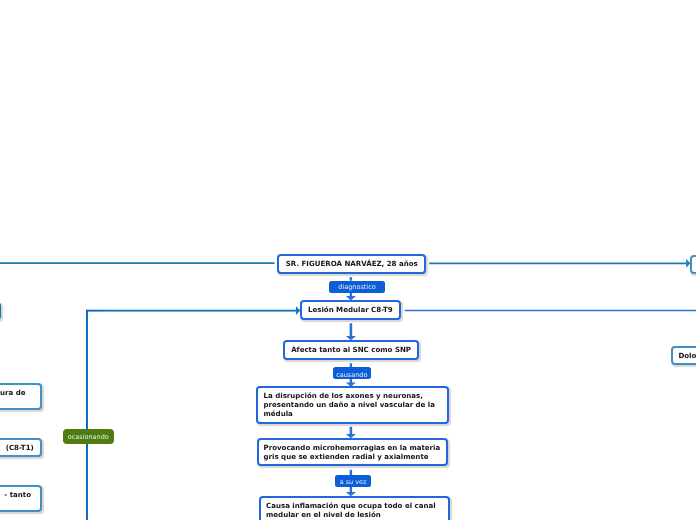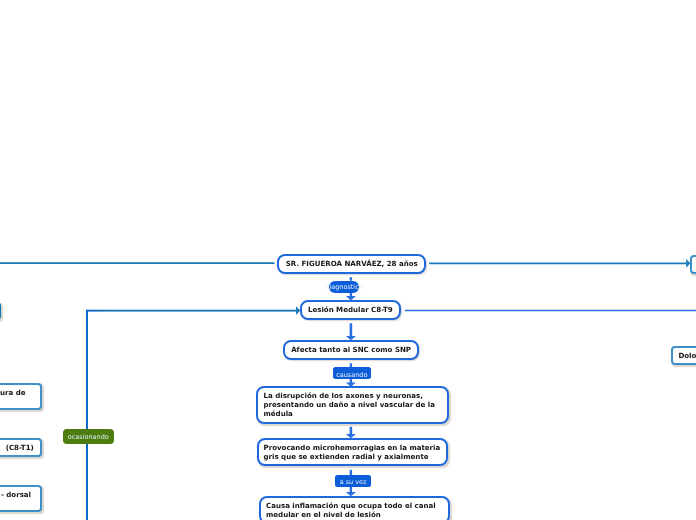--- a/index.html
+++ b/index.html
@@ -8,21 +8,21 @@
        -webkit-font-smoothing:antialiased;text-rendering:geometricPrecision;}
   #canvas{position:relative;width:696px;height:520px;background:#ffffff;overflow:hidden;}
   svg#edges{position:absolute;left:0;top:0;width:696px;height:520px;}
 
   .node{position:absolute;box-sizing:border-box;background:#ffffff;
         border:2px solid #3d90c8;border-radius:4px;
         display:flex;align-items:center;justify-content:center;
         text-align:center;font-weight:bold;color:#151515;
         font-size:7.05px;line-height:9px;
         box-shadow:1.1px 1.1px 1.3px rgba(120,100,70,0.27);}
-  .node.blue{border-color:#2068dd;border-radius:8px;}
+  .node.blue{border-color:#2068dd;}
   .node > span{display:block;}
   .node.lt{justify-content:flex-start;text-align:left;}
   .node.rt{justify-content:flex-end;text-align:right;white-space:nowrap;}
   .node.tp{align-items:flex-start;}
 
   .lbl{position:absolute;box-sizing:border-box;color:#e4eefb;border-radius:2.5px;
        display:flex;align-items:center;justify-content:center;white-space:nowrap;
        font-size:6.5px;font-weight:400;padding-top:1px;}
   .lbl.b{background:#0b5ed7;}
   .lbl.d{background:#4d7c0f;border-radius:4px;}
@@ -113,32 +113,32 @@
 
   <div class="node tp rt" style="left:-70px;top:382.6px;width:111.9px;height:27.5px;padding:3.6px 14.3px 0 0;">
     <span>ura de</span>
   </div>
 
   <div class="node rt" style="left:-70px;top:438.3px;width:111.9px;height:18.9px;padding:0 6.1px 0 0;">
     <span>(C8-T1)</span>
   </div>
 
   <div class="node tp rt" style="left:-70px;top:484.8px;width:111.9px;height:27.6px;padding:3.6px 8.9px 0 0;">
-    <span>- dorsal</span>
+    <span>- tanto</span>
   </div>
 
   <div class="node" style="left:690.2px;top:255.2px;width:100px;height:19.1px;"></div>
 
   <div class="node lt" style="left:670.7px;top:345.8px;width:120px;height:19.4px;padding:0 0 0 5.7px;">
     <span>Dolo</span>
   </div>
 
   <div class="node" style="left:-99px;top:302.3px;width:100px;height:17.9px;border-color:#0a74b8;"></div>
 
-  <div class="lbl b" style="left:329px;top:280.7px;width:30px;height:12px;border-radius:6px;">
+  <div class="lbl b" style="left:329px;top:280.7px;width:56px;height:12px;">
     <span>diagnostico</span>
   </div>
 
   <div class="lbl b" style="left:332.6px;top:367.2px;width:38.4px;height:12px;align-items:flex-end;">
     <span>causando</span>
   </div>
 
   <div class="lbl b" style="left:335.4px;top:475.4px;width:35.4px;height:12px;">
     <span>a su vez</span>
   </div>

